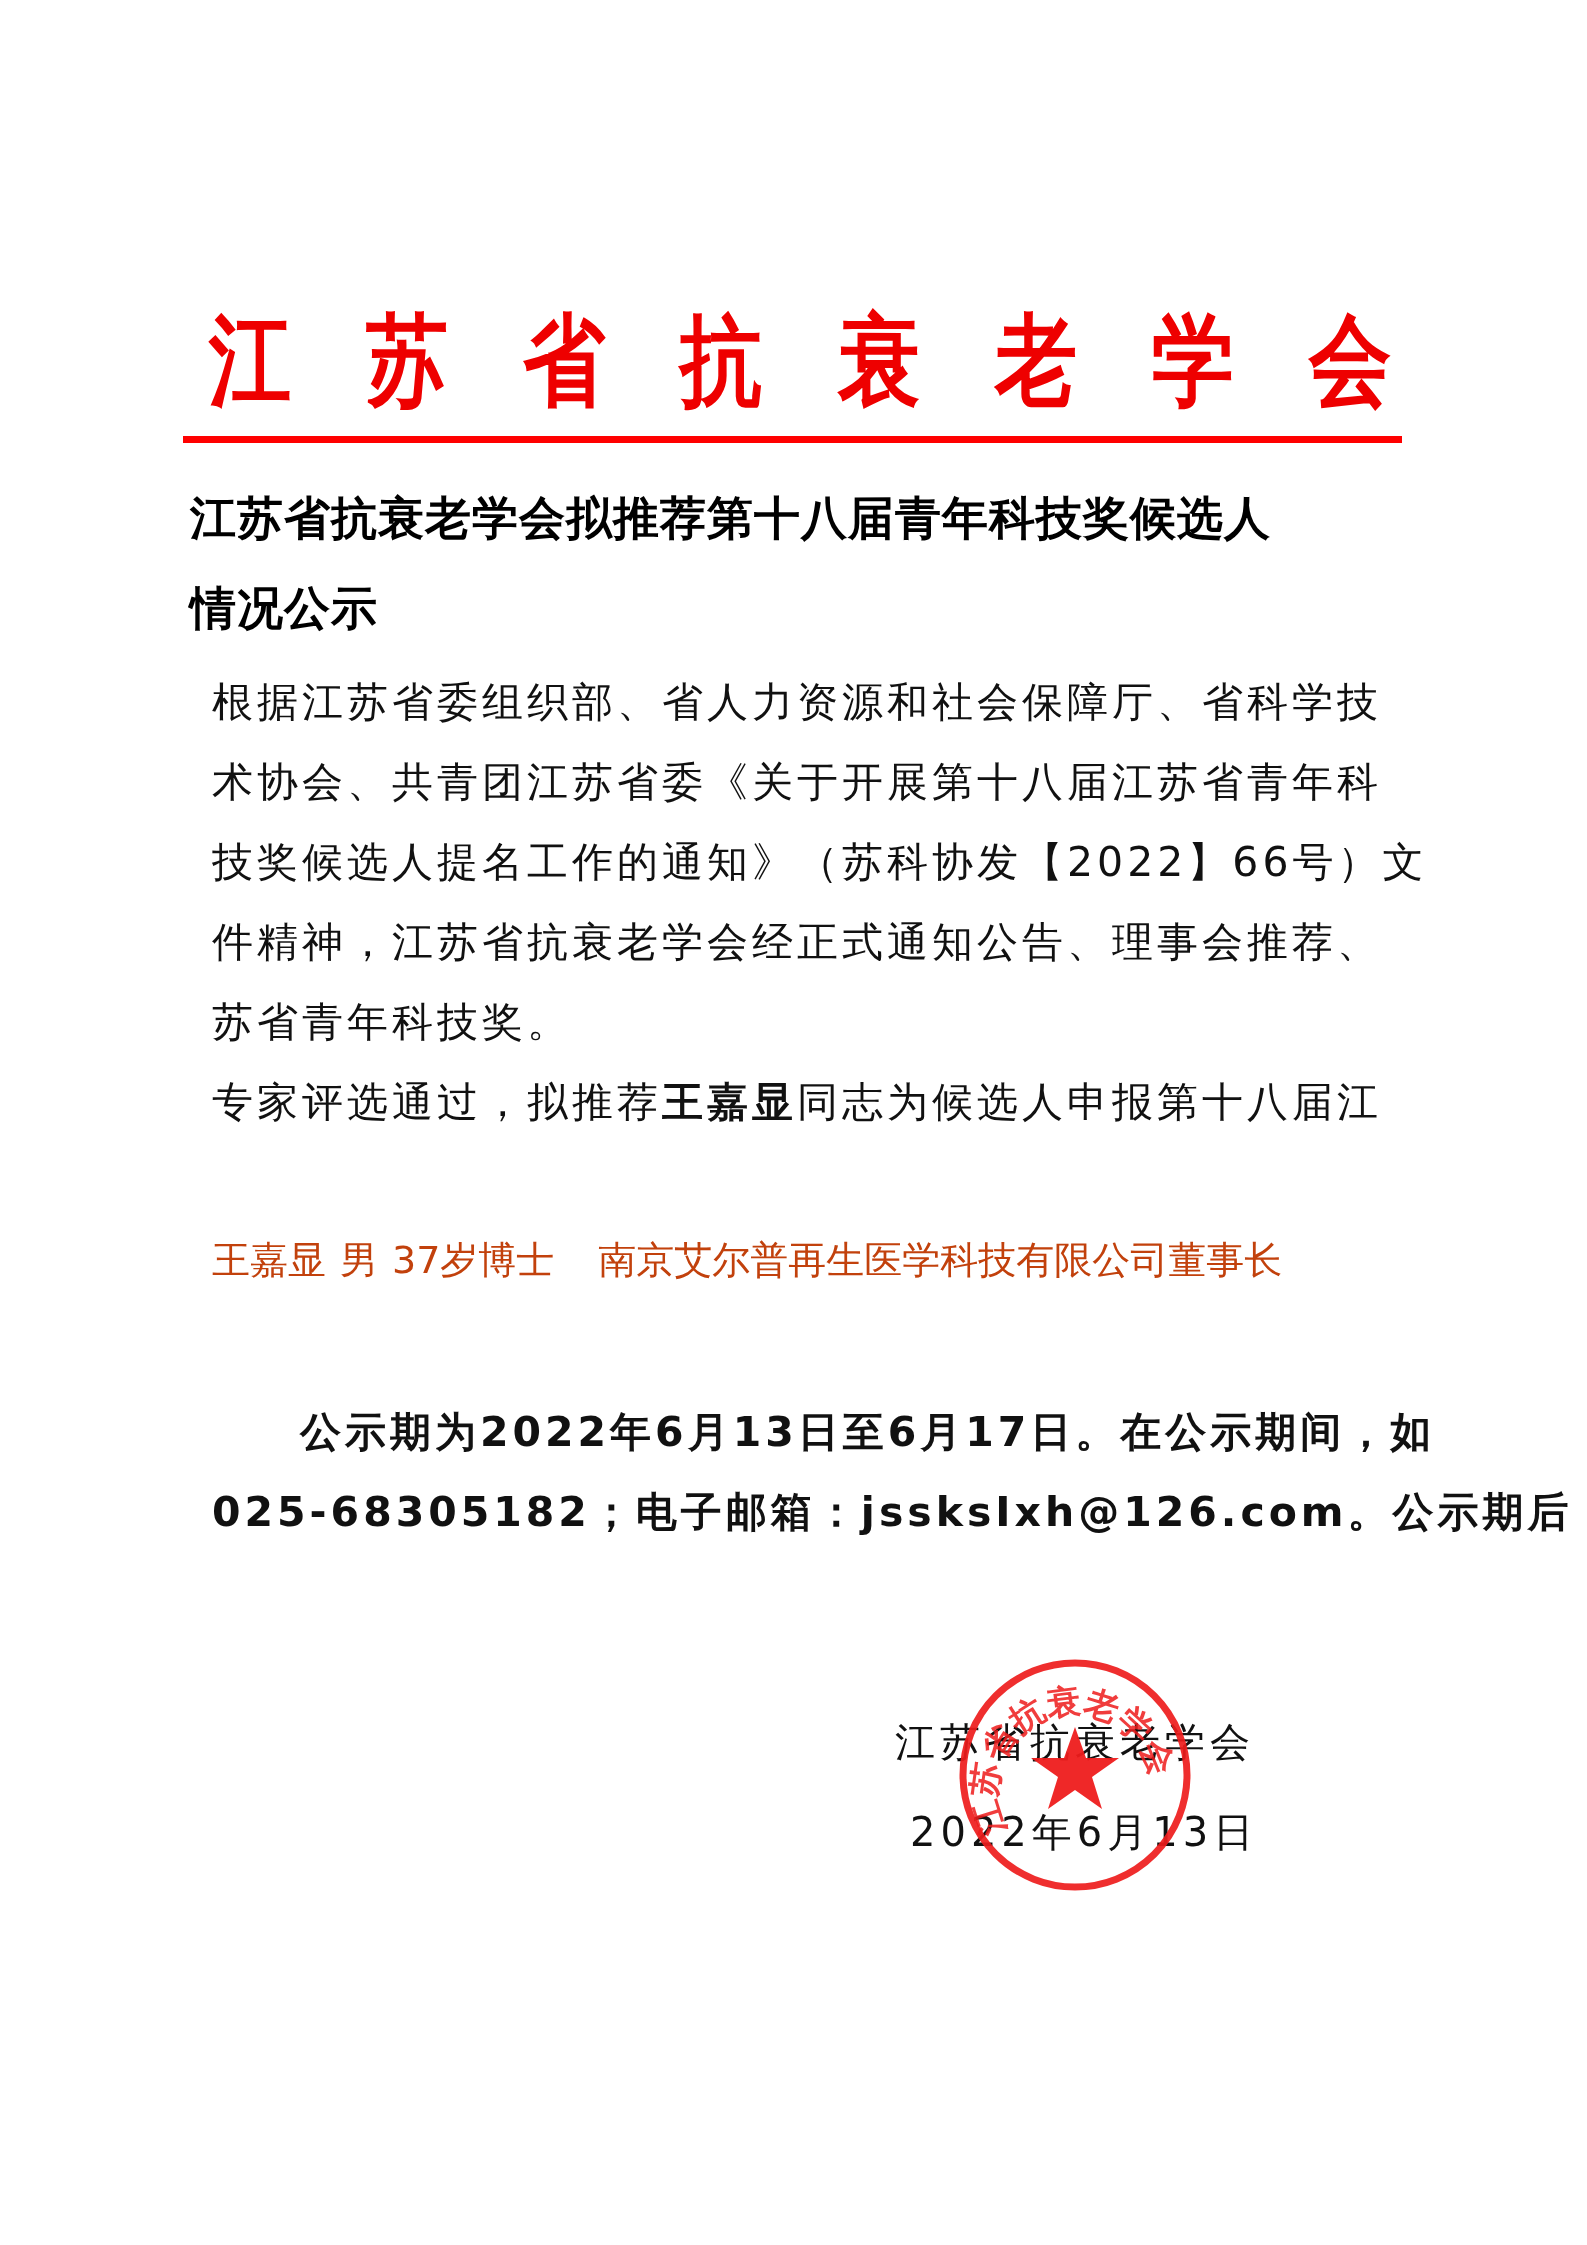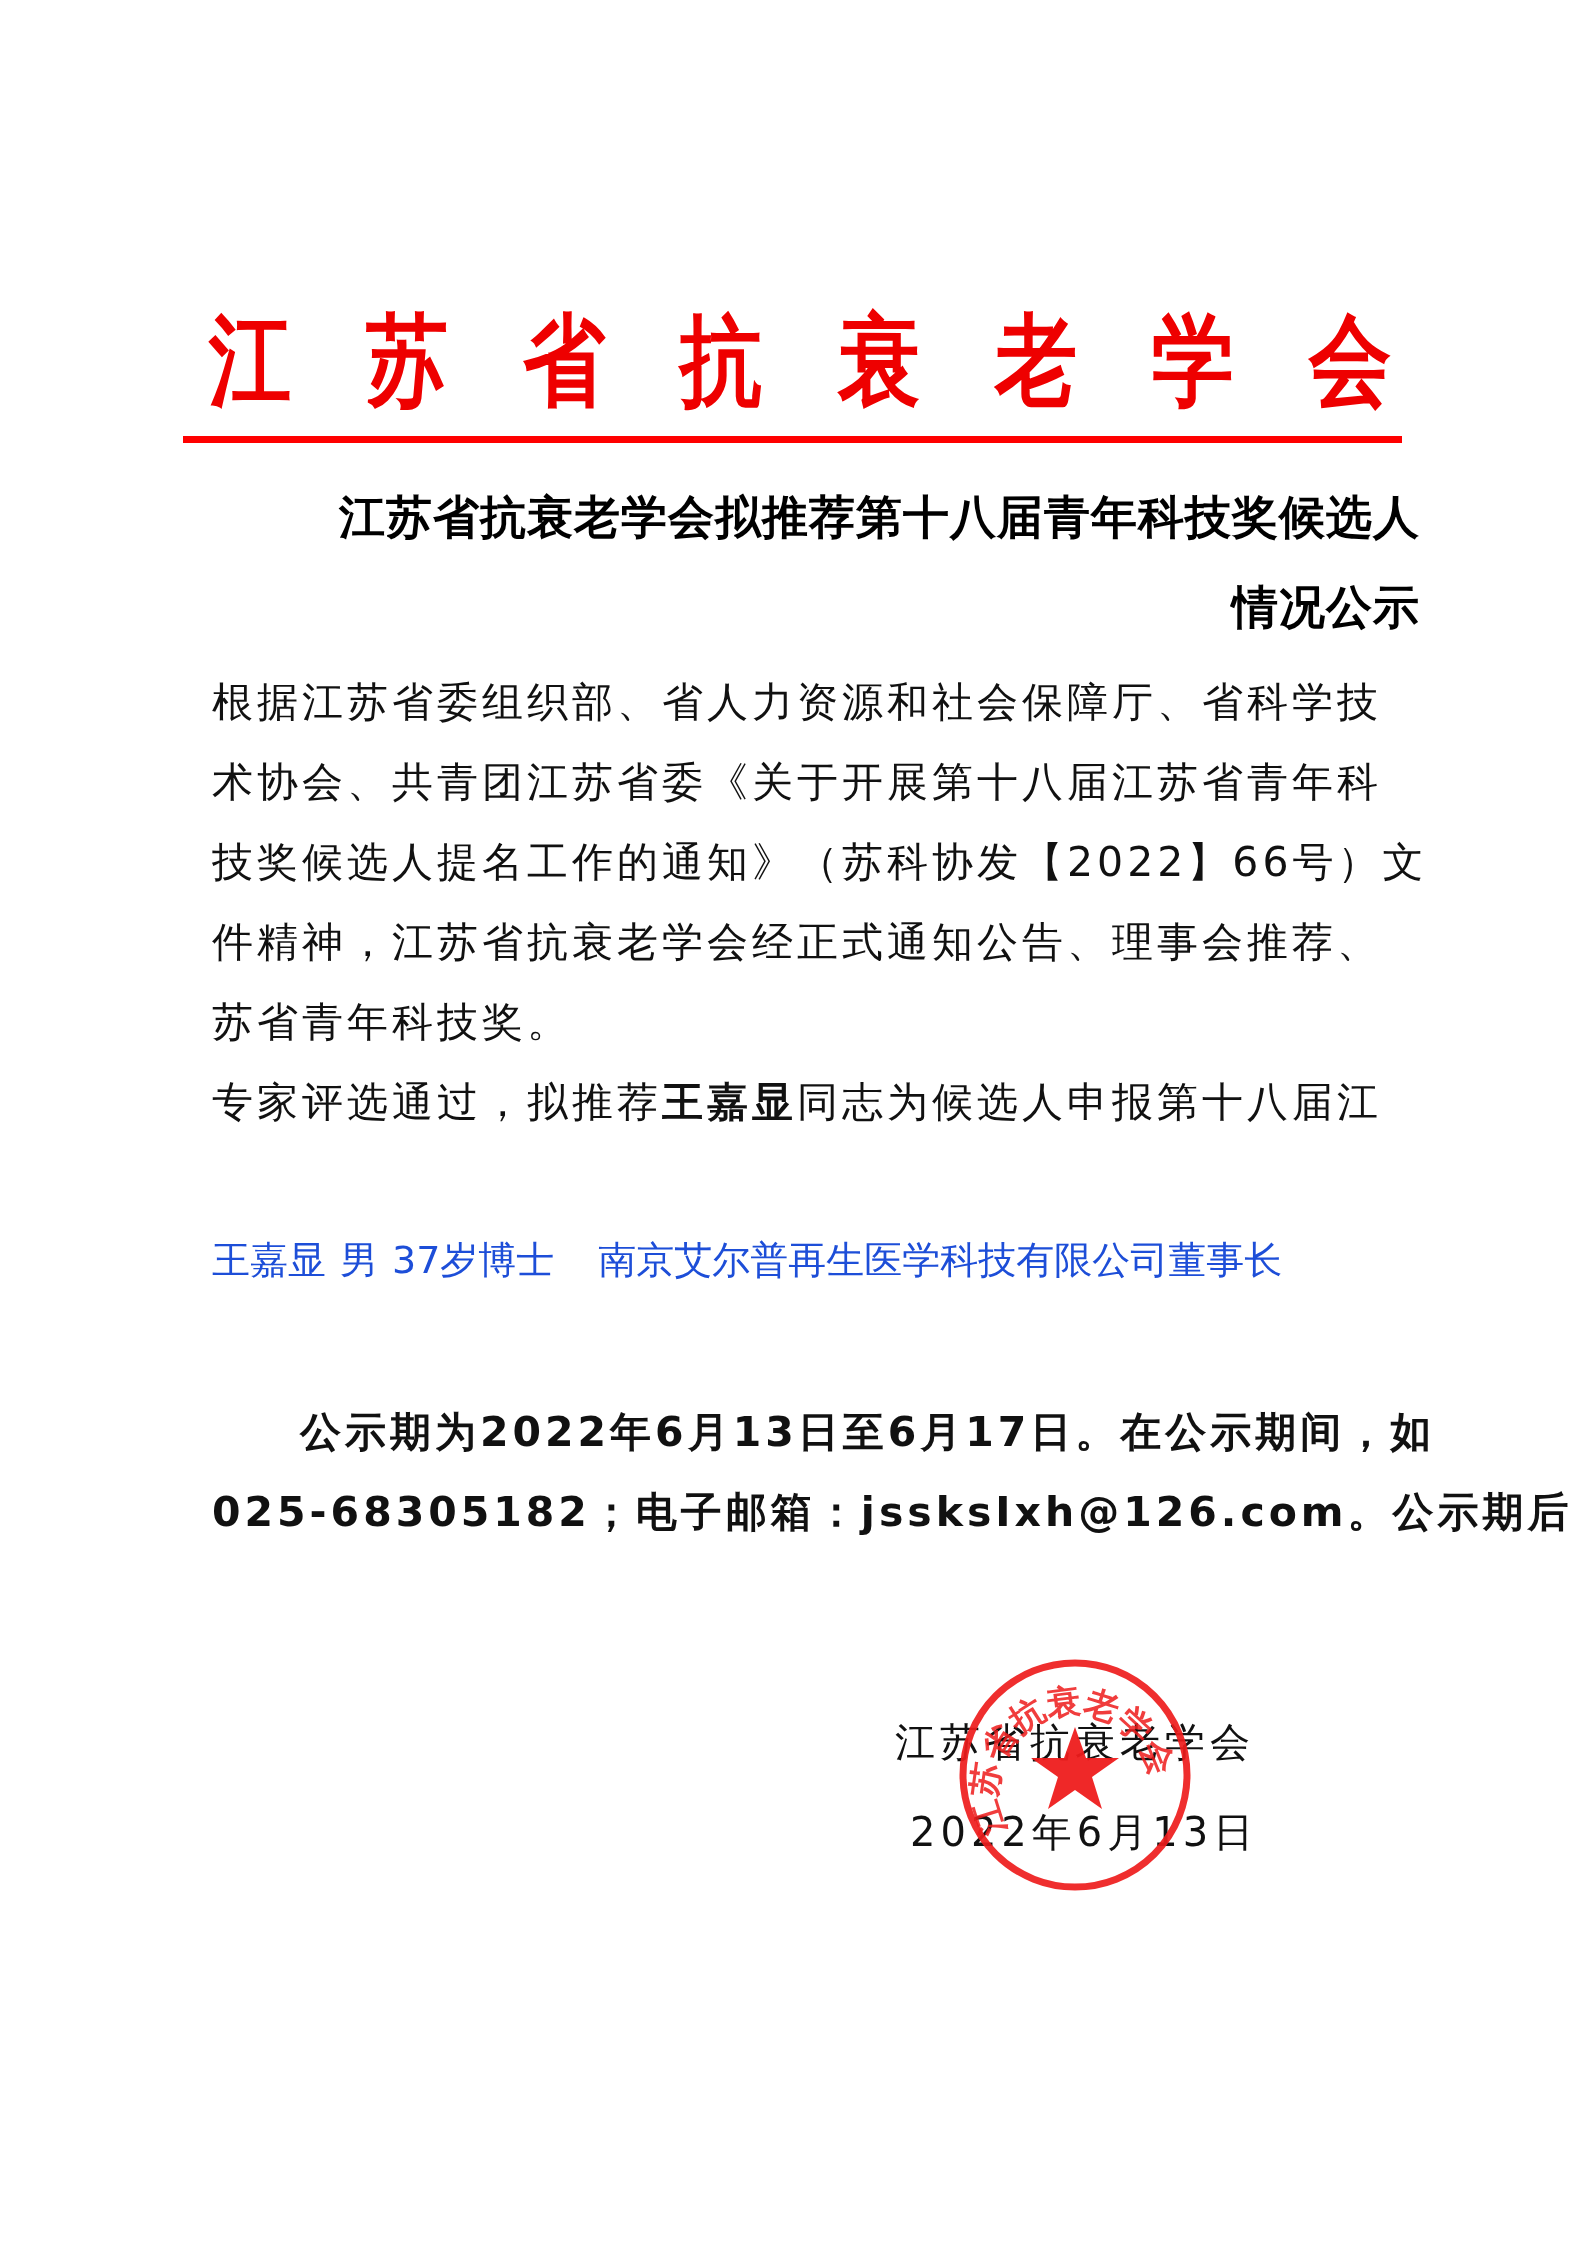--- a/index.html
+++ b/index.html
@@ -1,27 +1,27 @@
 <!DOCTYPE html>
 <html><head>
   <meta charset="utf-8">
   <style>
     html, body { margin:0; padding:0; background:#ffffff; }
     body { width:1587px; height:2245px; position:relative; overflow:hidden; font-family:"DejaVu Serif", serif; color:#000; }
     .org-title { position:absolute; left:200px; top:300px; width:1200px; height:120px; display:flex; justify-content:space-between; align-items:center; color:#ee0000; font-family:"DejaVu Serif", serif; font-weight:bold; font-size:100px; line-height:1; }
     .org-title span { display:inline-block; transform:scaleX(0.82); }
     .red-rule { position:absolute; left:183px; top:436px; width:1219px; height:7px; background:#ff0000; }
-    .doc-title { position:absolute; left:190px; width:1230px; text-align:right; font-family:Liberation Serif, serif; font-weight:bold; font-size:46px; letter-spacing:1px; line-height:1; }
+    .doc-title { position:absolute; left:190px; width:1230px; text-align:left; font-family:Liberation Sans, sans-serif; font-weight:bold; font-size:46px; letter-spacing:1px; line-height:1; }
     .doc-title.l1 { top:495px; }
     .doc-title.l2 { top:585px; }
     .para { position:absolute; left:212px; width:1180px; font-family:"DejaVu Sans", sans-serif; font-size:41px; letter-spacing:4px; line-height:80px; color:#111; }
     .para .line { display:block; white-space:nowrap; }
     .p1 { top:662px; }
     .bold-name { font-weight:bold; }
-    .candidate { position:absolute; left:212px; top:1235px; font-family:"DejaVu Sans", sans-serif; font-size:38px; white-space:nowrap; color:#1d4ed8; }
+    .candidate { position:absolute; left:212px; top:1235px; font-family:"DejaVu Sans", sans-serif; font-size:38px; white-space:nowrap; color:#c2410c; }
     .candidate span { margin-right:14px; }
     .candidate .gap { margin-left:30px; }
     .p2 { top:1392px;font-weight:bold; }
     .indent { padding-left:88px; }
     .sign { position:absolute; font-family:"DejaVu Sans", sans-serif; font-size:40px; letter-spacing:5px; color:#111; white-space:nowrap; z-index:1; }
     .sign.org { left:895px; top:1715px; }
     .sign.date { left:910px; top:1805px; }
     .seal { position:absolute; left:955px; top:1655px; width:240px; height:240px; z-index:2; pointer-events:none; }
   </style>
 </head>

